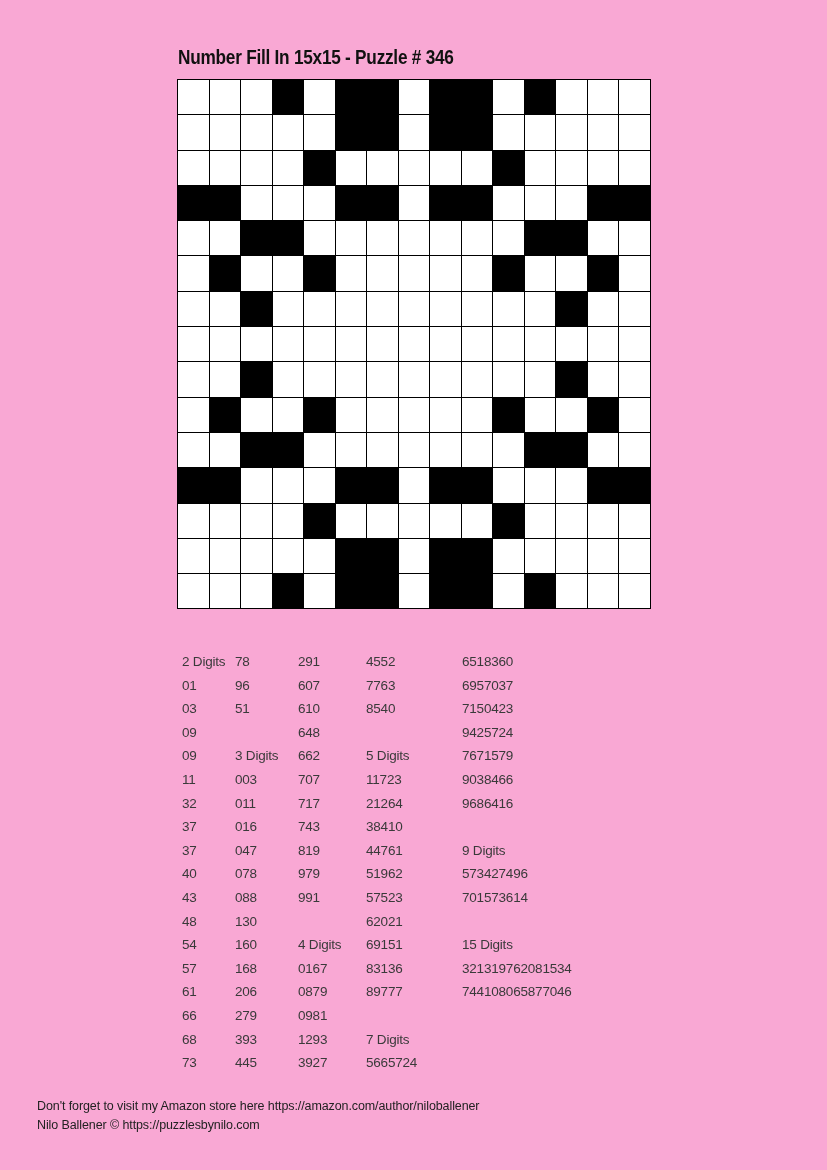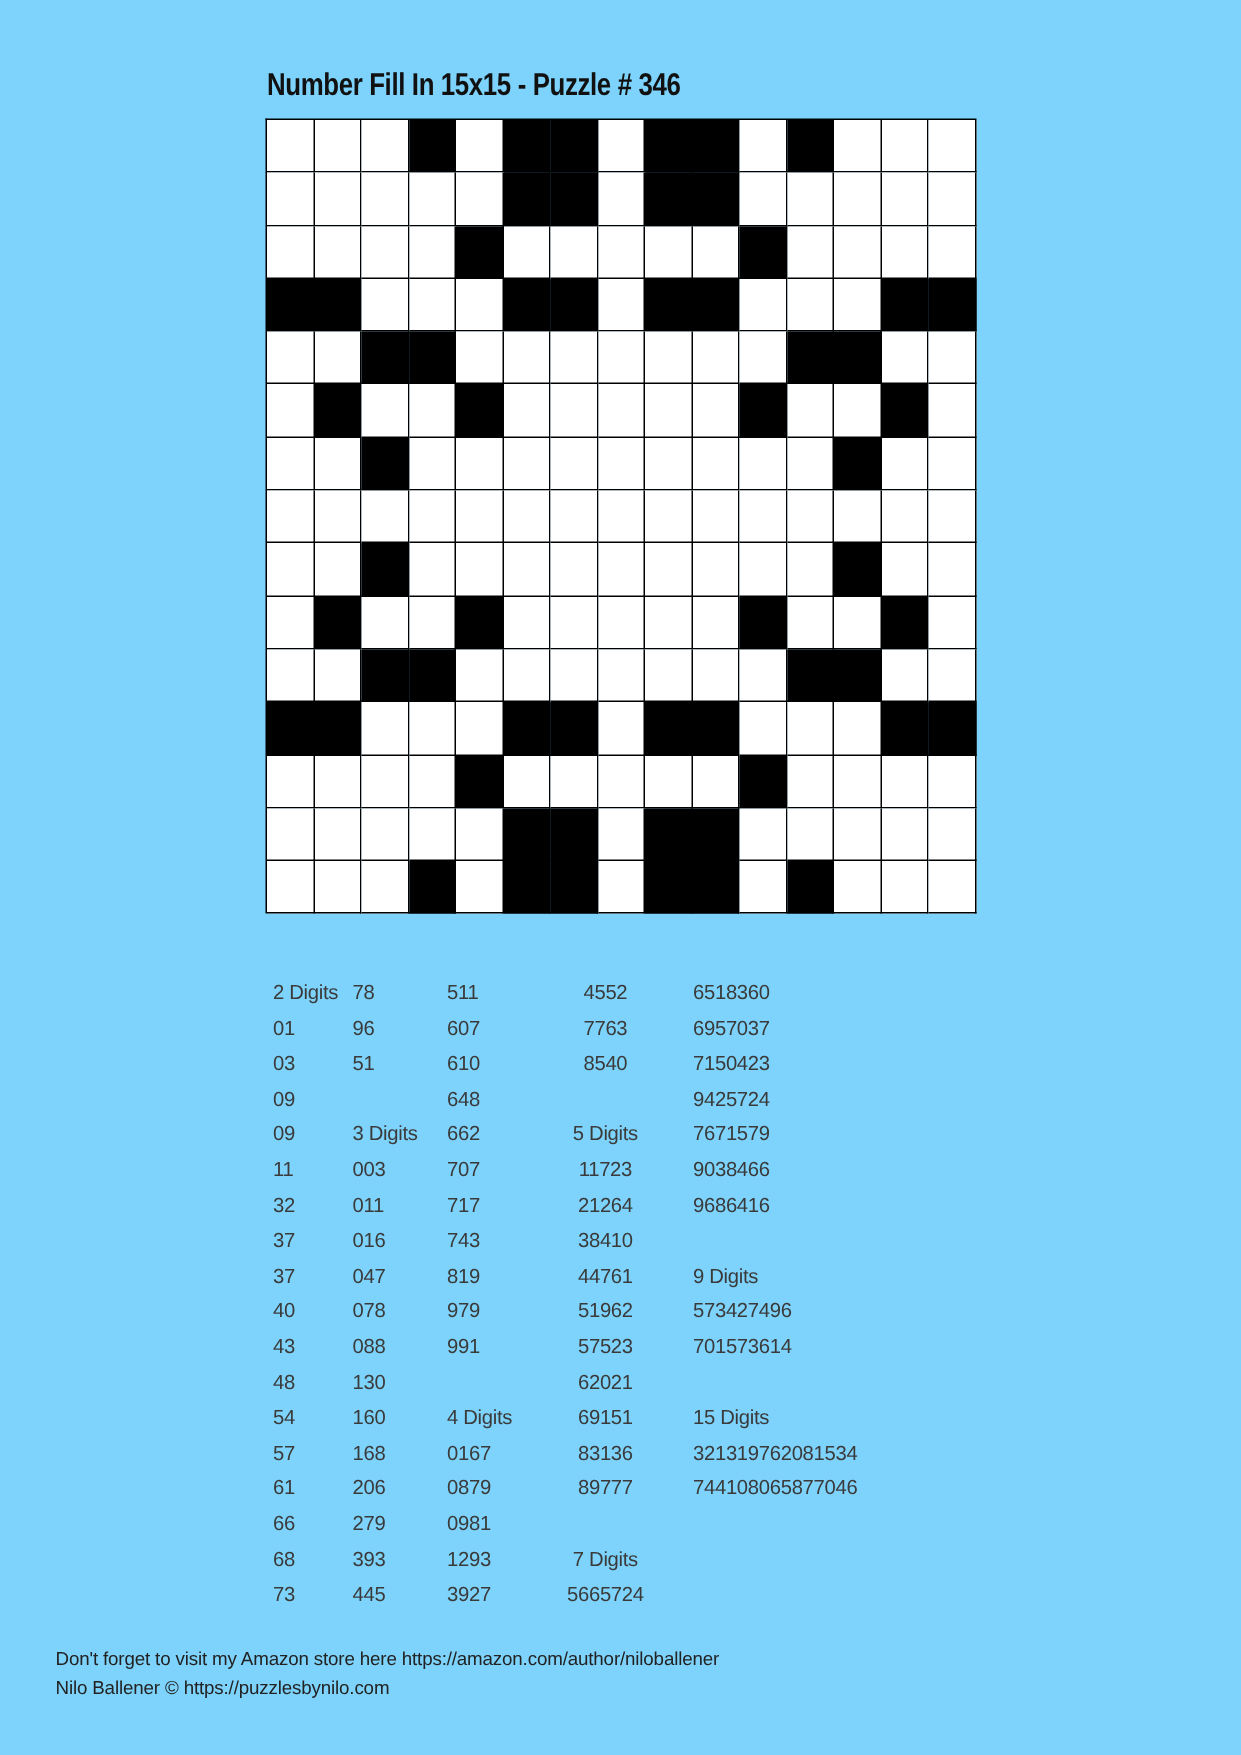--- a/index.html
+++ b/index.html
@@ -5,21 +5,21 @@
   * { margin: 0; padding: 0; box-sizing: border-box; }
   html, body { background: #ffffff; }
   body {
     width: 827px; height: 1170px;
     position: relative;
     font-family: "Liberation Sans", sans-serif;
     overflow: hidden;
   }
   .page {
     position: absolute; inset: 0;
-    background: #7dd3fc;
+    background: #f9a8d4;
   }
   .title {
     position: absolute;
     left: 178px; top: 45px;
     font-size: 21px;
     font-weight: 800;
     color: #111111;
     letter-spacing: -0.3px;
     white-space: nowrap;
     transform: scaleX(0.82);
@@ -45,21 +45,21 @@
     left: 182px; top: 650px;
     width: 420px; height: 425px;
   }
   .list-col {
     position: absolute; top: 0;
     white-space: nowrap;
   }
   .list-col:nth-child(1) { left: 0; }
   .list-col:nth-child(2) { left: 53px; }
   .list-col:nth-child(3) { left: 116px; }
-  .list-col:nth-child(4) { left: 196px; text-align: center; }
+  .list-col:nth-child(4) { left: 184px; }
   .list-col:nth-child(5) { left: 280px; }
   .list-entry {
     height: 23.6px;
     line-height: 23.6px;
     font-size: 13.5px;
     letter-spacing: -0.2px;
     color: #3a3a3a;
   }
   .footer {
     position: absolute;
@@ -337,21 +337,21 @@
         <div class="list-entry">088</div>
         <div class="list-entry">130</div>
         <div class="list-entry">160</div>
         <div class="list-entry">168</div>
         <div class="list-entry">206</div>
         <div class="list-entry">279</div>
         <div class="list-entry">393</div>
         <div class="list-entry">445</div>
       </div>
       <div class="list-col">
-        <div class="list-entry">511</div>
+        <div class="list-entry">291</div>
         <div class="list-entry">607</div>
         <div class="list-entry">610</div>
         <div class="list-entry">648</div>
         <div class="list-entry">662</div>
         <div class="list-entry">707</div>
         <div class="list-entry">717</div>
         <div class="list-entry">743</div>
         <div class="list-entry">819</div>
         <div class="list-entry">979</div>
         <div class="list-entry">991</div>

